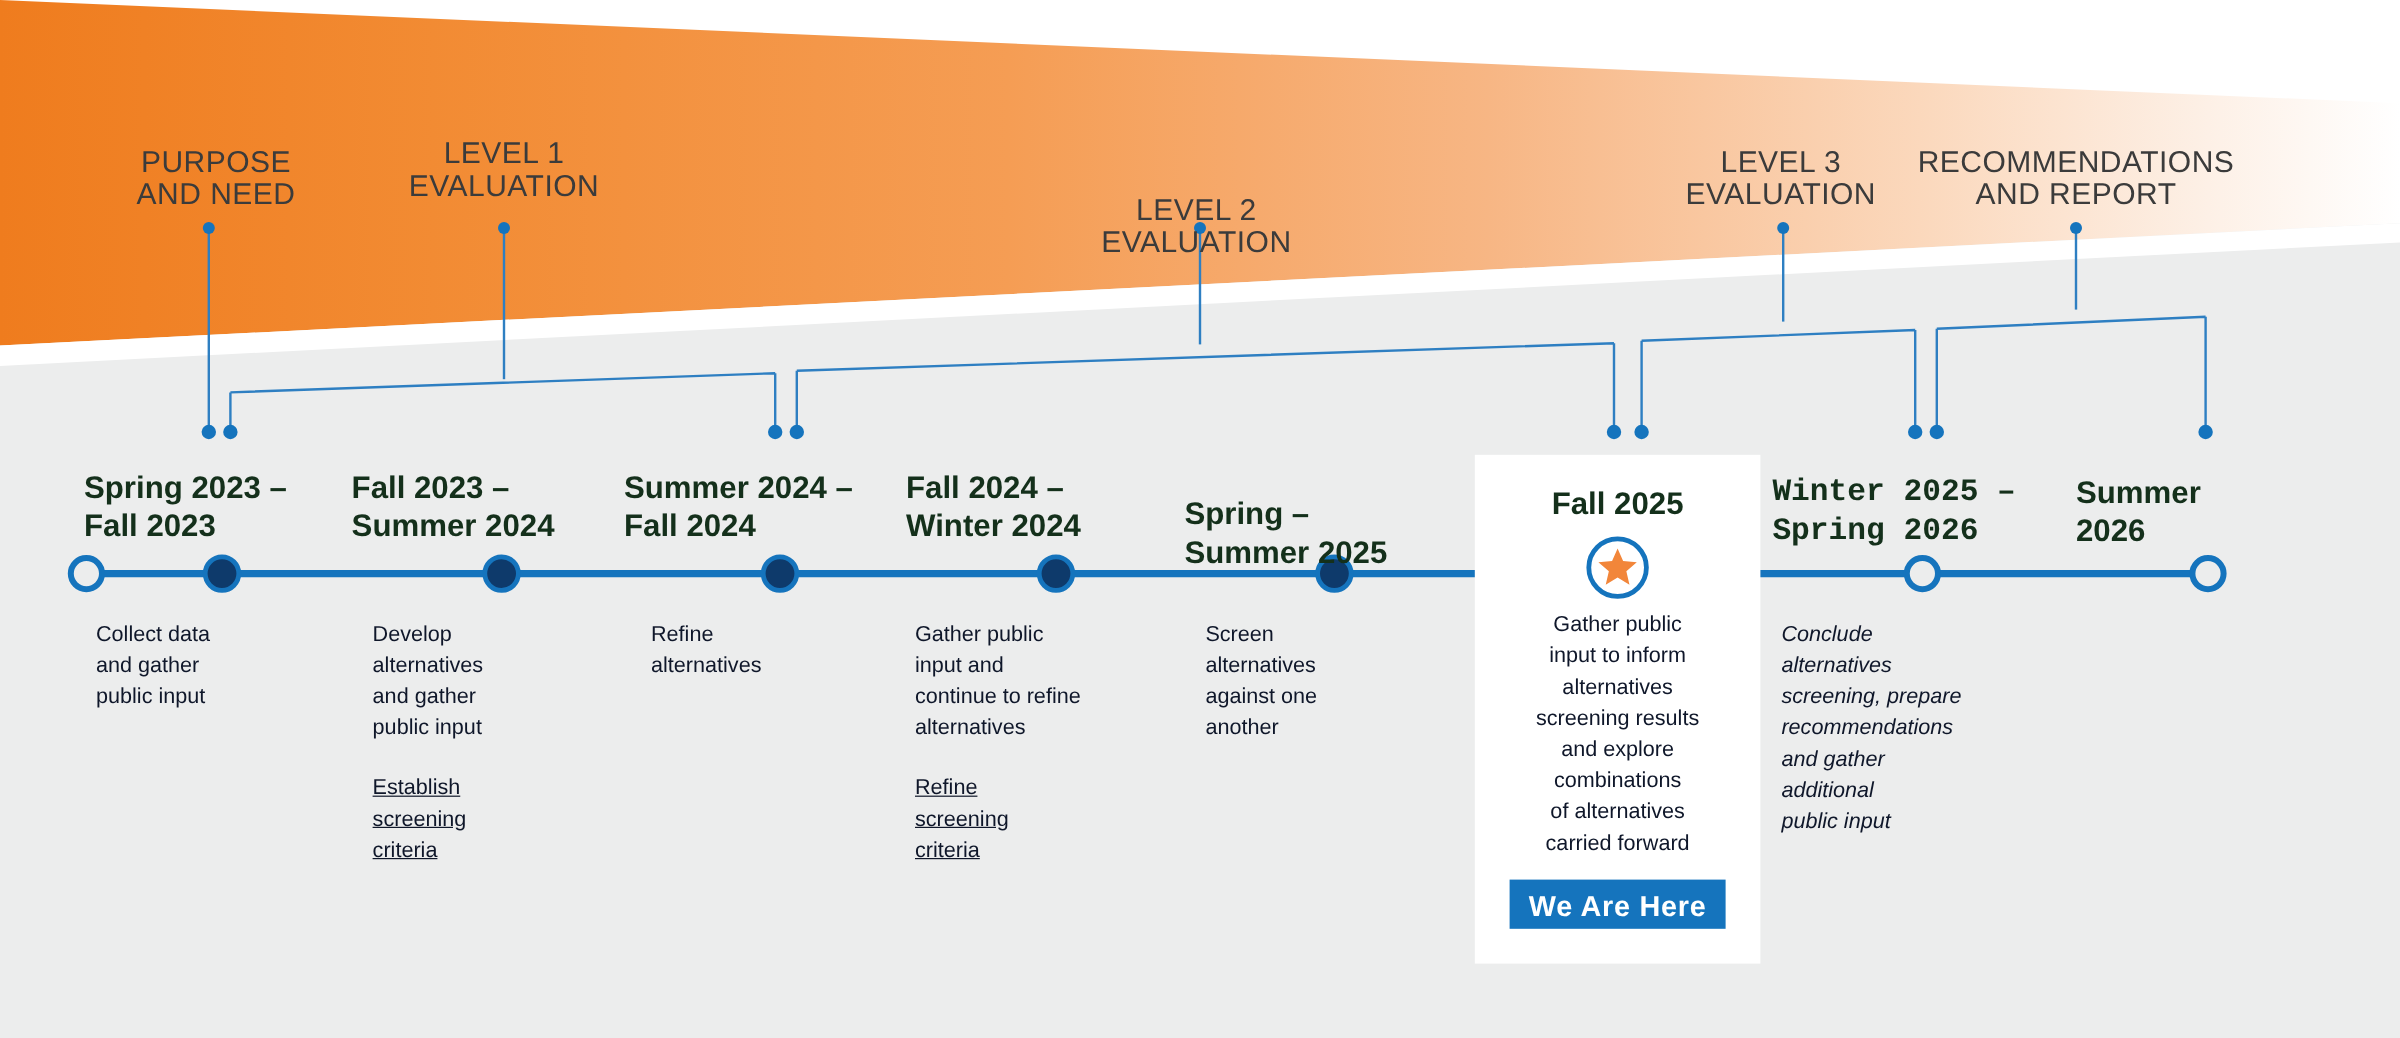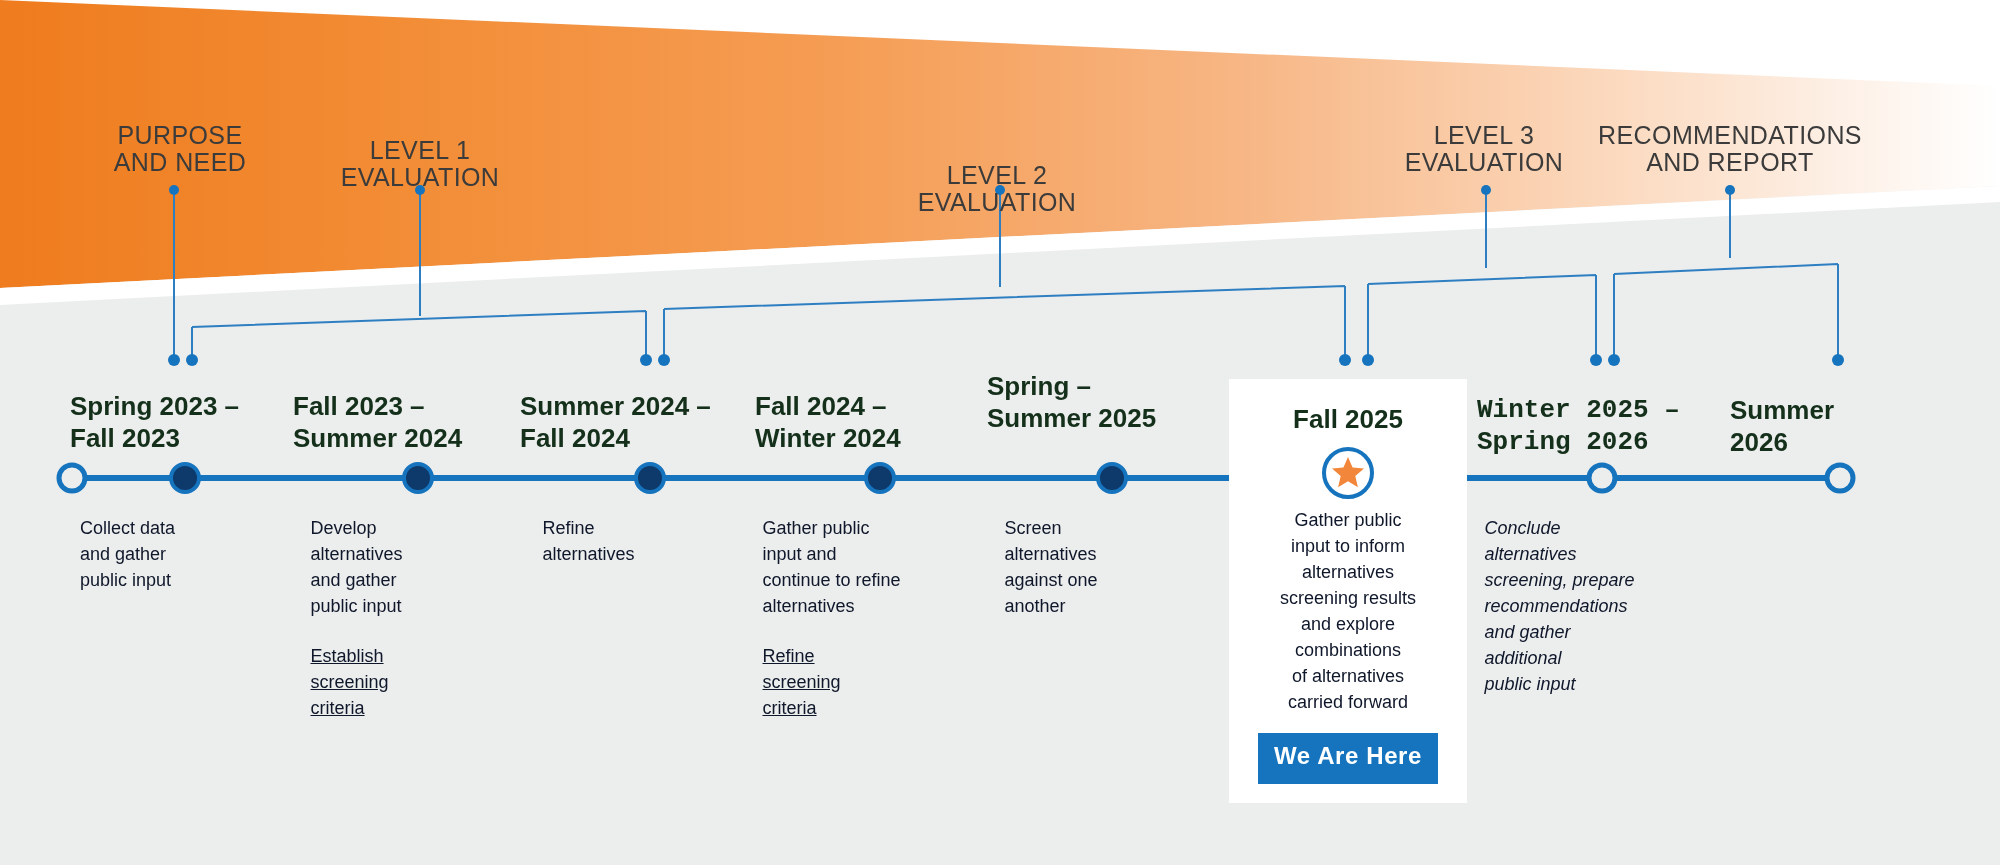--- a/index.html
+++ b/index.html
@@ -65,21 +65,21 @@
   }
   #here-card .ms-title{margin:0;}
   .star-wrap{display:flex;justify-content:center;margin:10px 0 6px 0;}
   .here-badge{
     display:inline-block;
     background:#1574BD;
     color:#FFFFFF;
     font-weight:700;
     font-size:24px;
     letter-spacing:.6px;
-    padding:9px 16px 14px 16px;
+    padding:9px 16px 4px 16px;
   }
 </style>
 </head>
 <body>
 
 <div id="stage">
 
   <svg class="layer" id="banner-svg" viewBox="0 0 2000 865">
     <defs>
       <linearGradient id="orangeGrad" x1="0" y1="0" x2="1" y2="0">
@@ -141,21 +141,21 @@
       <circle cx="1368" cy="360" r="6"></circle>
       <circle cx="1596" cy="360" r="6"></circle>
       <circle cx="1614" cy="360" r="6"></circle>
       <circle cx="1838" cy="360" r="6"></circle>
     </g>
   </svg>
 
   <div class="layer" id="phase-layer">
     <div class="phase-label" style="left:180px;top:122px;width:260px;">Purpose
 and Need</div>
-    <div class="phase-label" style="left:420px;top:137px;width:280px;">Level 1
+    <div class="phase-label" style="left:420px;top:115px;width:280px;">Level 1
 Evaluation</div>
     <div class="phase-label" style="left:997px;top:122px;width:300px;margin-top:40px;">Level 2
 Evaluation</div>
     <div class="phase-label" style="left:1484px;top:122px;width:280px;">Level 3
 Evaluation</div>
     <div class="phase-label" style="left:1730px;top:122px;width:400px;">Recommendations
 and Report</div>
   </div>
 
   <div class="layer" id="timeline-layer">
@@ -216,21 +216,21 @@
     <div class="milestone" style="left:880px;top:515px;width:235px;">
       <div class="ms-body">Gather public
 input and
 continue to refine
 alternatives</div>
       <div class="ms-body">Refine
 screening
 criteria</div>
     </div>
 
-    <div class="milestone" style="left:1112px;top:370px;width:250px;">
+    <div class="milestone" style="left:1112px;top:412px;width:250px;">
       <div class="ms-title">Spring –
 Summer 2025</div>
     </div>
     <div class="milestone" style="left:1112px;top:515px;width:215px;">
       <div class="ms-body">Screen
 alternatives
 against one
 another</div>
     </div>
 

